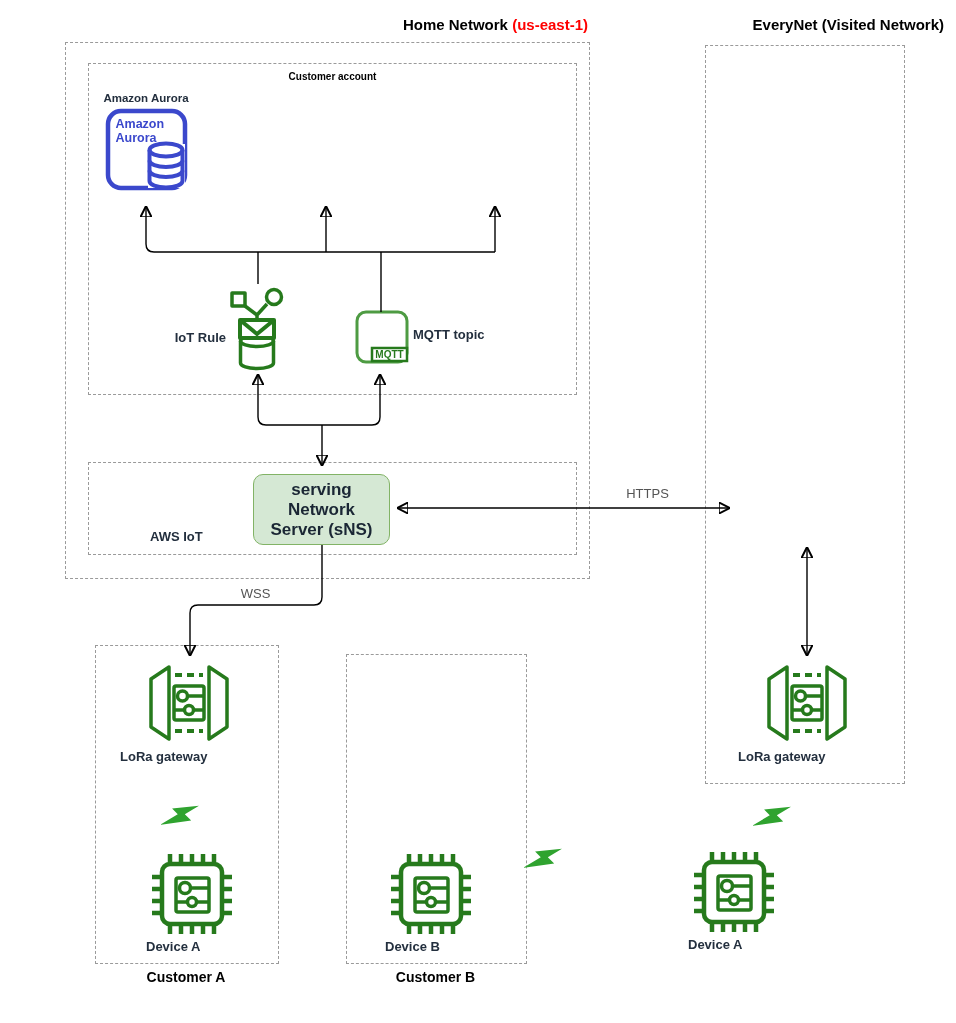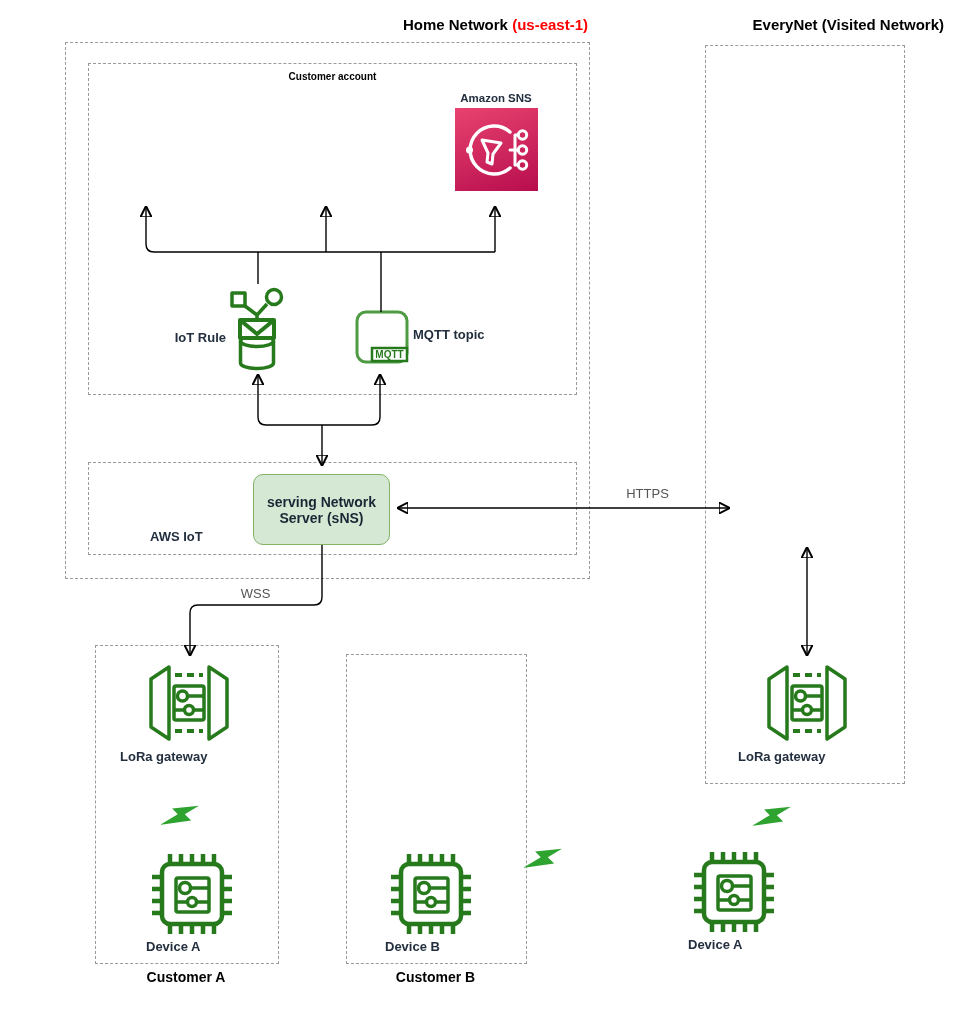--- a/index.html
+++ b/index.html
@@ -12,21 +12,21 @@
   .grp-lbl{font-weight:bold;font-size:10px;color:#000;text-align:center;}
   .node-lbl{position:absolute;font-weight:bold;font-size:13px;color:var(--label-dark,#232F3E);text-align:left;}
   .svc{position:absolute;width:110px;text-align:center;}
   .svc-lbl{font-weight:bold;font-size:11.5px;color:var(--label-dark,#232F3E);margin-bottom:4px;}
   .svc-icon{width:83px;height:83px;margin:0 auto;position:relative;}
   .icon-ai{background:linear-gradient(160deg,var(--ai-teal-light,#3EA98C),var(--ai-teal-dark,#0B6B52));}
   .icon-sns{background:linear-gradient(160deg,var(--sns-pink-light,#E8436F),var(--sns-pink-dark,#B70D4E));}
   .aurora-text{position:absolute;left:11px;top:9px;text-align:left;font-weight:bold;font-size:12.5px;
                line-height:1.15;color:var(--aurora-blue,#3B48CC);}
   .server{position:absolute;border-radius:10px;display:flex;align-items:center;justify-content:center;
-          text-align:center;font-weight:bold;font-size:14px;color:#1a2634;padding:4px 8px;box-sizing:border-box;}
+          text-align:center;font-weight:bold;font-size:17px;color:#1a2634;padding:4px 8px;box-sizing:border-box;}
   .sns-server{background:var(--sns-server-fill,#D5E8D4);border:1.5px solid var(--sns-server-border,#82B366);}
   .fns-server{background:var(--fns-server-fill,#FFF0C0);border:1.5px solid var(--fns-server-border,#D6B656);}
   .conn-lbl{position:absolute;font-size:13px;color:var(--connector-label-gray,#545454);text-align:center;}
   .st-iot{stroke:var(--iot-green,#267A1C);fill:none;stroke-width:3.5;stroke-linejoin:round;}
   .st-white{stroke:#fff;fill:none;stroke-width:3;stroke-linecap:round;stroke-linejoin:round;}
   .st-aurora{stroke:var(--aurora-blue,#3B48CC);fill:none;stroke-width:4.5;stroke-linejoin:round;}
   .bolt{fill:var(--bolt-green,#2FA32F);stroke:none;}
   .mqtt-rect{stroke:var(--mqtt-green,#4E9B43);fill:#fff;stroke-width:3;}
   .mqtt-badge{stroke:var(--iot-green,#267A1C);fill:#fff;stroke-width:2.5;}
   .mqtt-txt{font-family:"Liberation Sans",sans-serif;font-size:10px;font-weight:bold;
@@ -48,36 +48,43 @@
   <div class="dashed" style="left:95px;top:645px;width:182px;height:317px;"></div>
   <div class="dashed" style="left:346px;top:654px;width:179px;height:308px;"></div>
 
   <div class="title" style="left:65px;top:16px;width:523px;">
     <span>Home Network</span>
     <span class="red">(us-east-1)</span>
   </div>
   <div class="title" style="left:664px;top:16px;width:280px;">EveryNet (Visited Network)</div>
   <div class="node-lbl" style="left:150px;top:529px;width:90px;">AWS IoT</div>
 
-
-
-  <div class="svc" style="left:441px;top:92px;">
-    <div class="svc-lbl">Amazon SNS</div>
-    <div class="svc-icon icon-sns">
+  <div class="svc" style="left:91px;top:92px;">
+    <div class="svc-lbl">Amazon Aurora</div>
+    <div class="svc-icon">
       <svg width="83" height="83" viewBox="0 0 83 83">
-        <path d="M55,24 A24,24 0 1 0 55,60" class="st-white" style="stroke-width:3.5;"></path>
-        <circle cx="14.5" cy="42" r="3.5" fill="#fff" stroke="none"></circle>
-        <path d="M27,32 L46,35 L38,46 L37,56 L32,54 L33,45 Z" class="st-white" style="stroke-width:3;"></path>
-        <path d="M55,42 H60 M60,27 V57 M60,27 H63 M60,42 H63 M60,57 H63" class="st-white" style="stroke-width:3;"></path>
-        <circle cx="67.5" cy="27" r="4.2" class="st-white" style="stroke-width:3;"></circle>
-        <circle cx="67.5" cy="42" r="4.2" class="st-white" style="stroke-width:3;"></circle>
-        <circle cx="67.5" cy="57" r="4.2" class="st-white" style="stroke-width:3;"></circle>
-      </svg>
+        <rect x="3" y="3" width="77" height="77" rx="13" class="st-aurora"></rect>
+        <rect x="43" y="36" width="37" height="44" fill="#fff" stroke="none"></rect>
+        <g class="st-aurora" style="stroke-width:4;">
+          <ellipse cx="61" cy="42" rx="16.5" ry="6.5"></ellipse>
+          <path d="M44.5,42 V73"></path>
+            <path d="M77.5,42 V73"></path>
+          <path d="M44.5,52.5 A16.5,6.5 0 0 0 77.5,52.5"></path>
+          <path d="M44.5,62.5 A16.5,6.5 0 0 0 77.5,62.5"></path>
+          <path d="M44.5,73 A16.5,6.5 0 0 0 77.5,73"></path>
+        </g>
+      </svg>
+      <div class="aurora-text">
+        <div>Amazon</div>
+        <div>Aurora</div>
+      </div>
     </div>
   </div>
+
+
 
   <div class="abs" style="left:226px;top:279px;">
     <svg width="62" height="92" viewBox="0 0 62 92">
       <ellipse cx="31" cy="62" rx="16.5" ry="5.5" class="st-iot"></ellipse>
       <path d="M14.5,62 V84 M47.5,62 V84" class="st-iot"></path>
       <path d="M14.5,84 A16.5,5.5 0 0 0 47.5,84" class="st-iot"></path>
       <path d="M19,27 L31,36 M41,25 L31,36 M31,36 V41" class="st-iot"></path>
       <rect x="6" y="14" width="13" height="13" class="st-iot"></rect>
       <circle cx="48" cy="18" r="7.5" class="st-iot"></circle>
       <rect x="14" y="41" width="34" height="18" class="st-iot" style="fill:#fff;stroke-width:4;"></rect>

